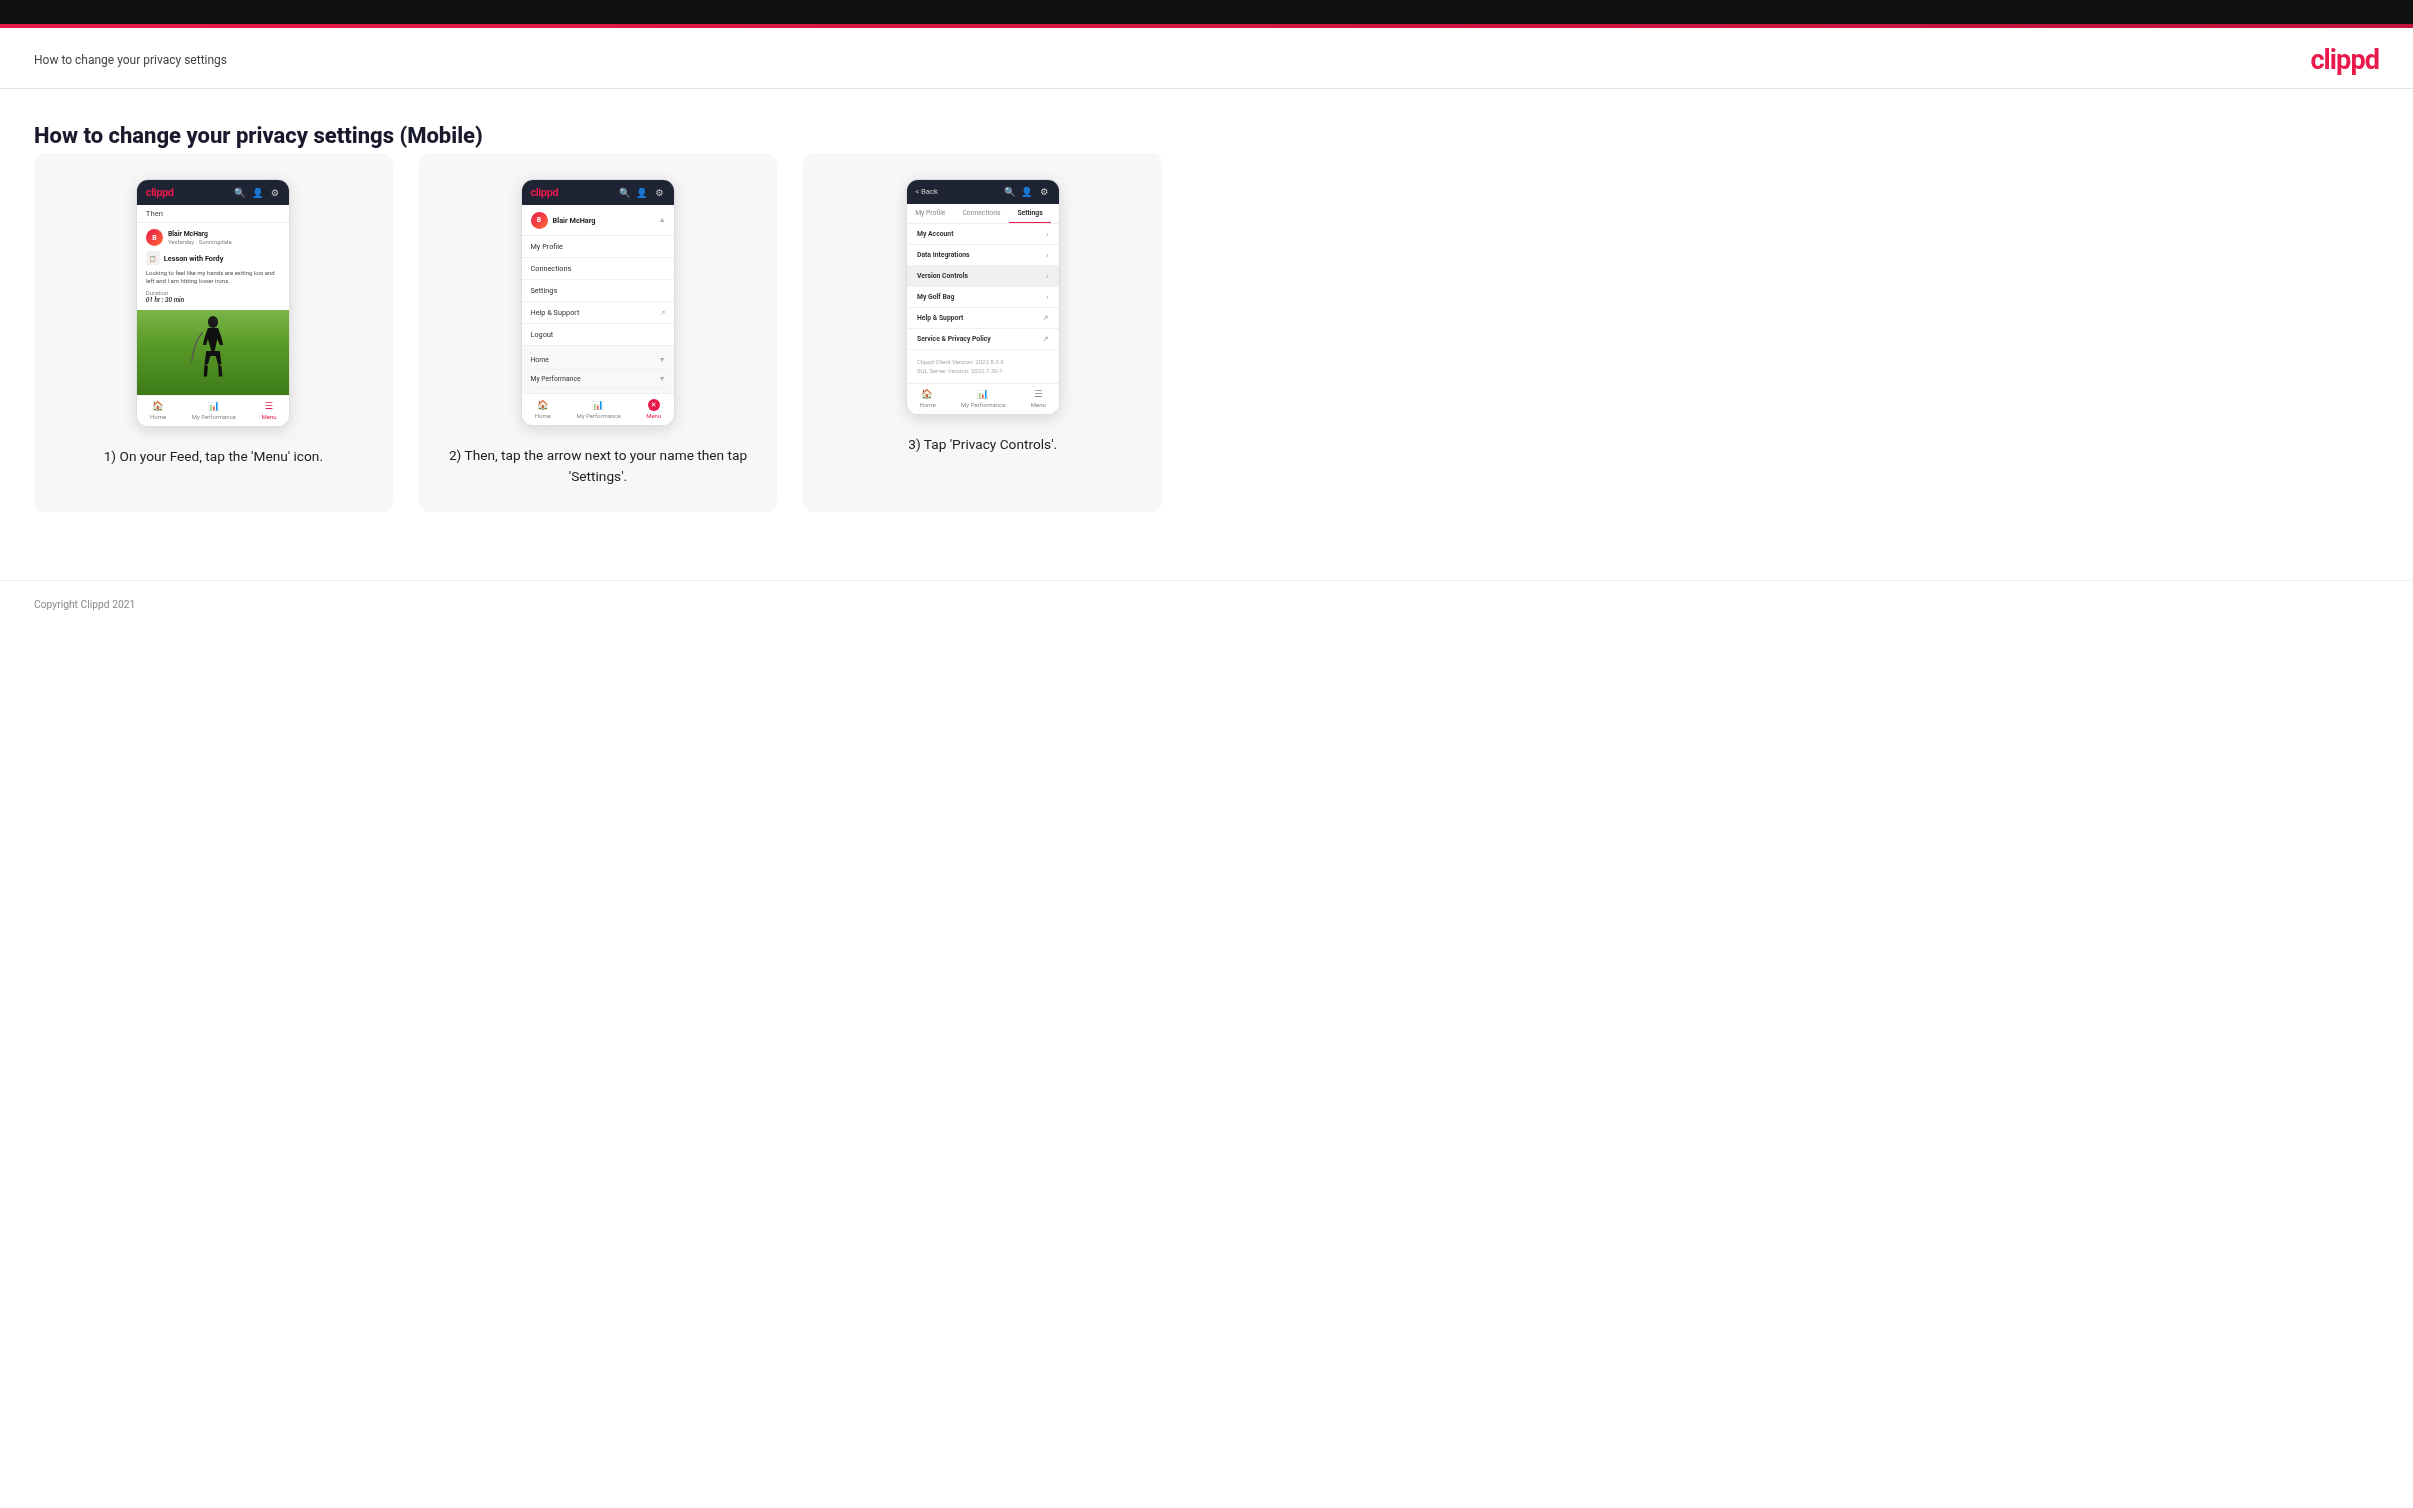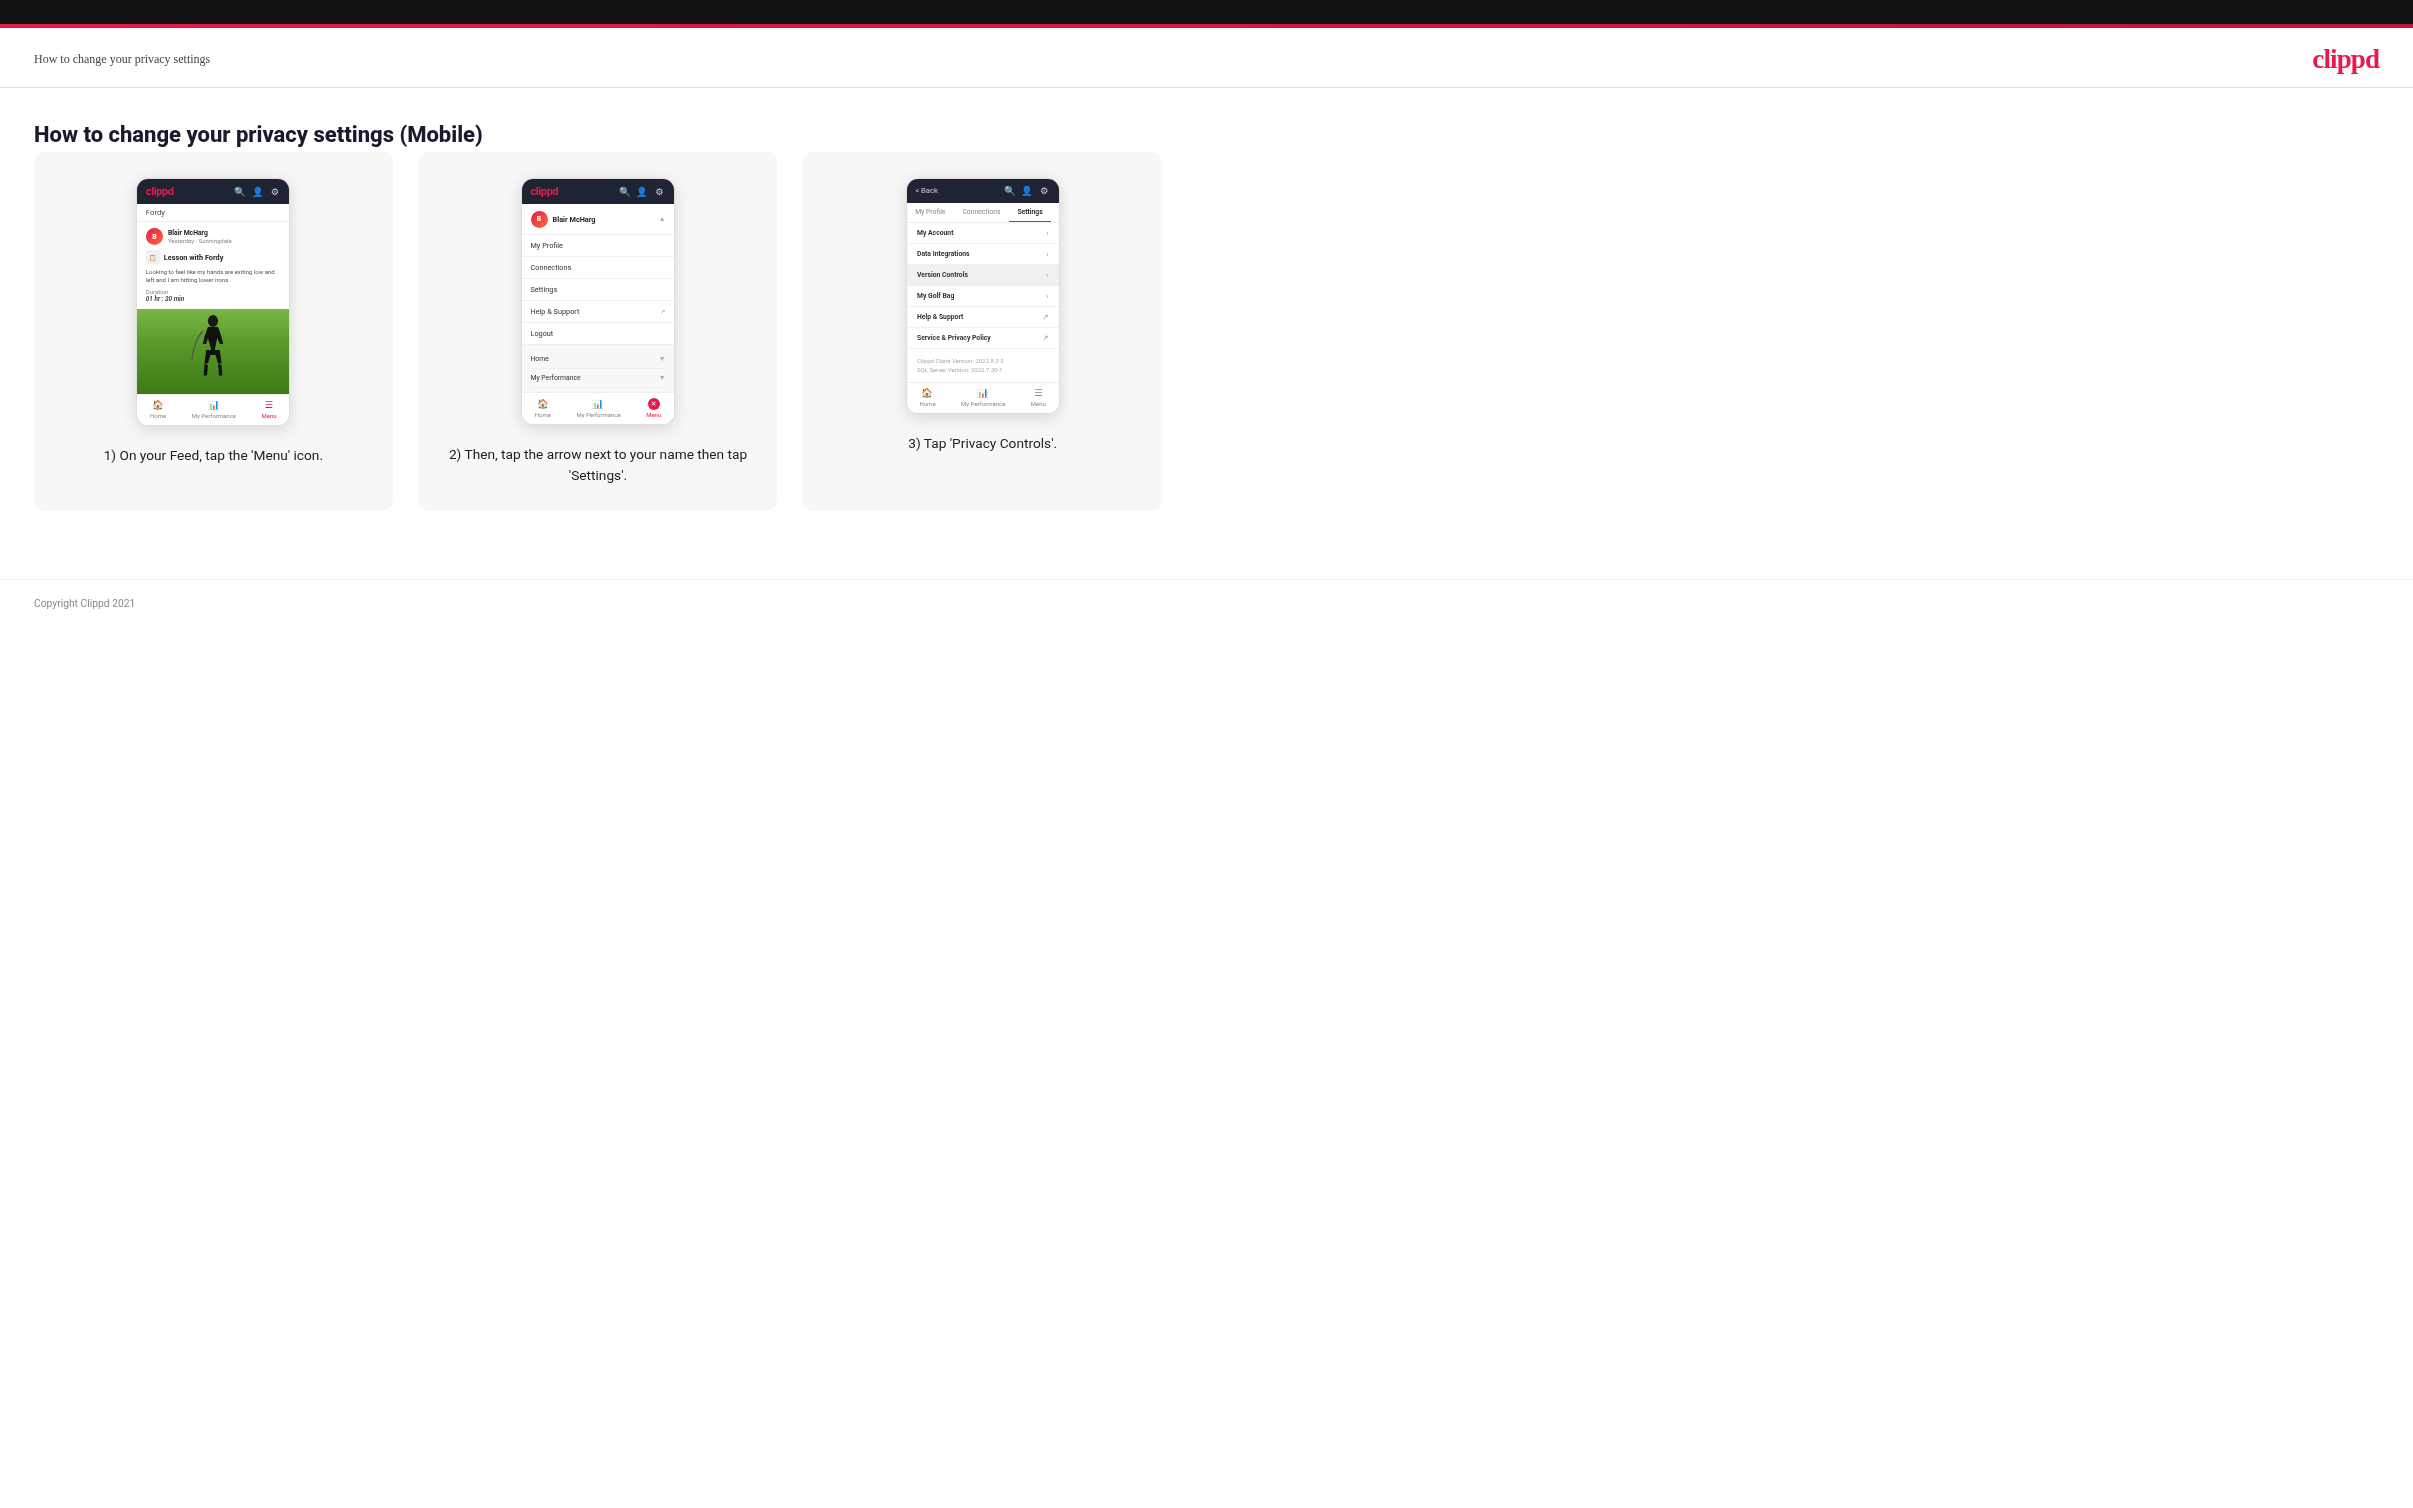--- a/index.html
+++ b/index.html
@@ -24,21 +24,20 @@
       width: 100%;
     }
 
     
     .header {
       display: flex;
       align-items: center;
       justify-content: space-between;
       padding: 15.4px 34px 12px 34px;
       border-bottom: 0.9px solid #e0e0e0;
-      font-family: Liberation Serif, serif;
     }
 
     .header-title {
       font-size: 12px;
       color: #444;
     }
 
     .logo {
       font-size: 27px;
       font-weight: 700;
@@ -442,21 +441,21 @@
         <div class="phone-topbar">
           <span class="phone-logo">clippd</span>
           <div class="phone-icons">
             <span class="phone-icon">🔍</span>
             <span class="phone-icon">👤</span>
             <span class="phone-icon">⚙</span>
           </div>
         </div>
 
         <div class="screen1-feed-tab">
-          <span>Fordy</span>
+          <span>Then</span>
         </div>
 
         <div class="feed-post">
           <div class="feed-post-header">
             <div class="feed-avatar">B</div>
             <div>
               <div class="feed-author-name">Blair McHarg</div>
               <div class="feed-author-loc">Yesterday · Sunningdale</div>
             </div>
           </div>

